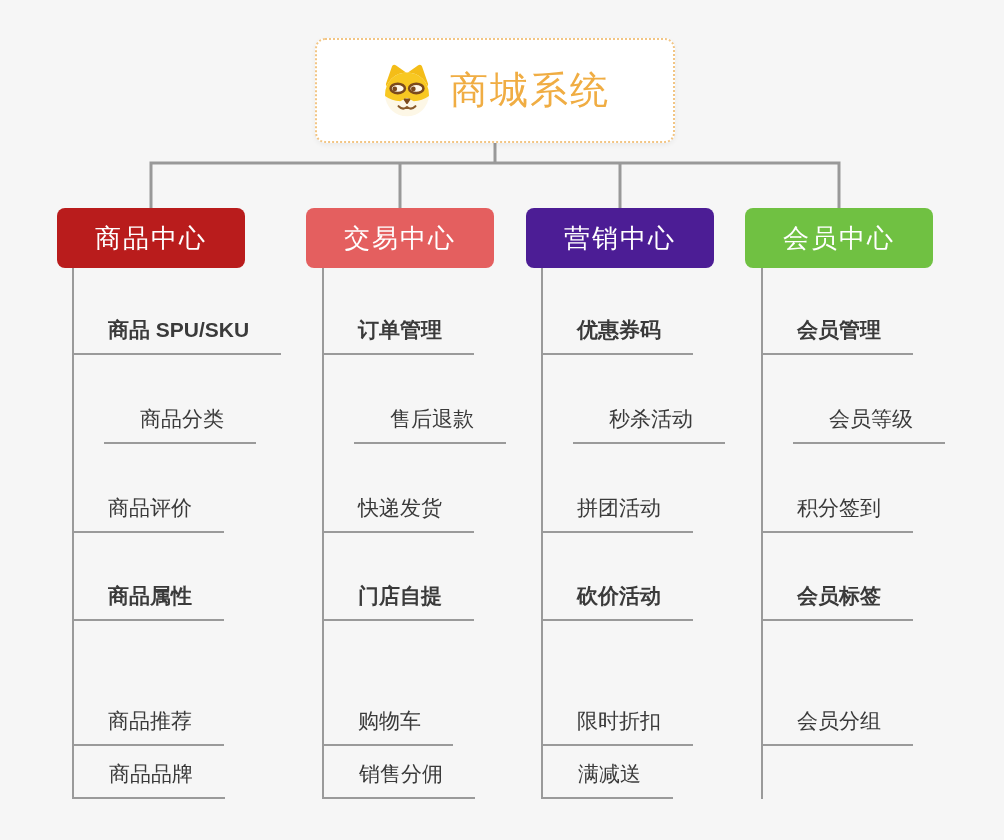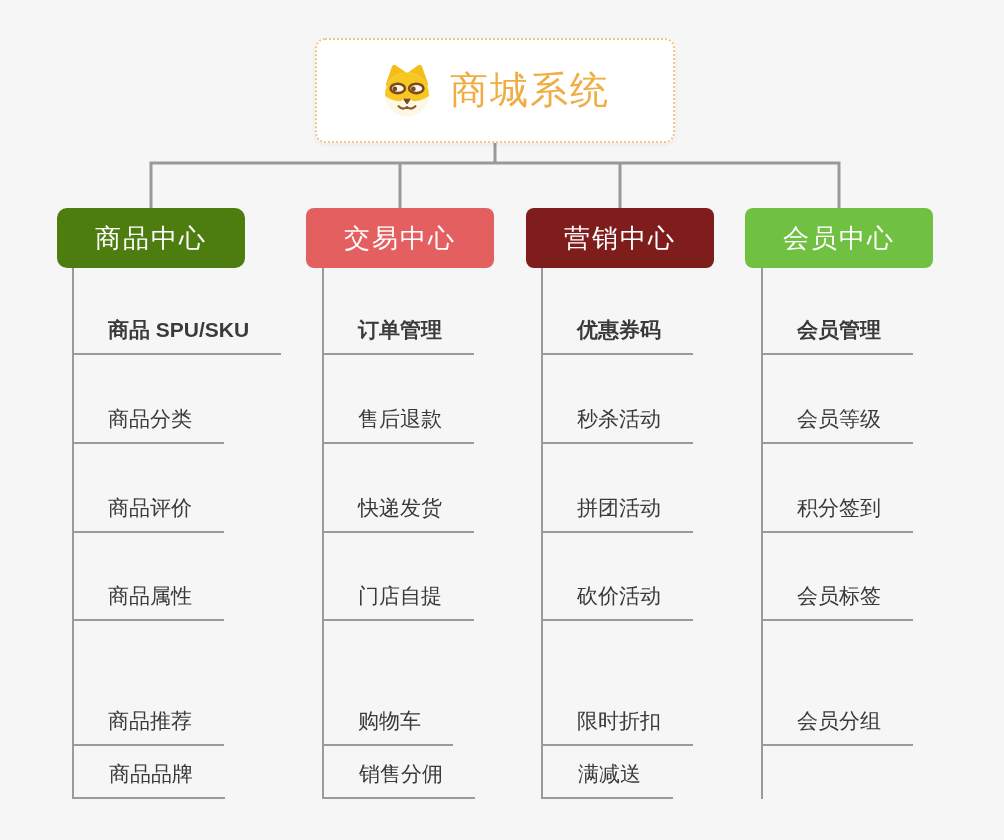--- a/index.html
+++ b/index.html
@@ -20,43 +20,43 @@
   }
   .root-title{font-size:38px;letter-spacing:2px;color:#f0ad43;white-space:nowrap;}
   .doge{width:54px;height:54px;flex:0 0 auto;}
 
   
   .branch{
     position:absolute;top:208px;width:188px;height:60px;border-radius:8px;
     display:flex;align-items:center;justify-content:center;
     color:#ffffff;font-size:26px;letter-spacing:2px;white-space:nowrap;cursor:pointer;
   }
-  .b0{left:57px;background:#4d7c0f;border-radius:10px;}
+  .b0{left:57px;background:#b91c1c;}
   .b1{left:306px;background:#e45f5f;}
-  .b2{left:526px;background:#7f1d1d;}
+  .b2{left:526px;background:#4c1d95;}
   .b3{left:745px;background:#70c142;}
 
   
   .col{position:absolute;top:268px;width:260px;height:531px;}
   .c0{left:72px;}
   .c1{left:322px;}
   .c2{left:541px;}
   .c3{left:761px;}
   .trunk{position:absolute;left:0;top:0;width:2px;height:531px;background:#9a9a9a;}
   .leaf{
     position:absolute;left:0;
     padding:0 32px 8px 36px;
     border-bottom:2px solid #9a9a9a;
     font-size:21px;line-height:30px;color:#3a3a3a;
     white-space:nowrap;cursor:pointer;
   }
   .l0{top:47px;font-weight:bold;}
-  .l1{top:136px;}
+  .l1{top:136px;margin-left:32px;}
   .l2{top:225px;}
-  .l3{top:313px;}
+  .l3{top:313px;font-weight:bold;}
   .l4{top:402px;margin-top:36px;}
   .l5{top:491px;padding-left:37px;}
 </style>
 </head>
 <body>
 
 <div class="stage">
 
   <svg class="connectors" viewBox="0 0 1004 840">
     <path d="M495 143 V163 M151 163 H839 M151 163 V208 M400 163 V208 M620 163 V208 M839 163 V208" fill="none" stroke="#999999" stroke-width="3" stroke-linecap="square"></path>

